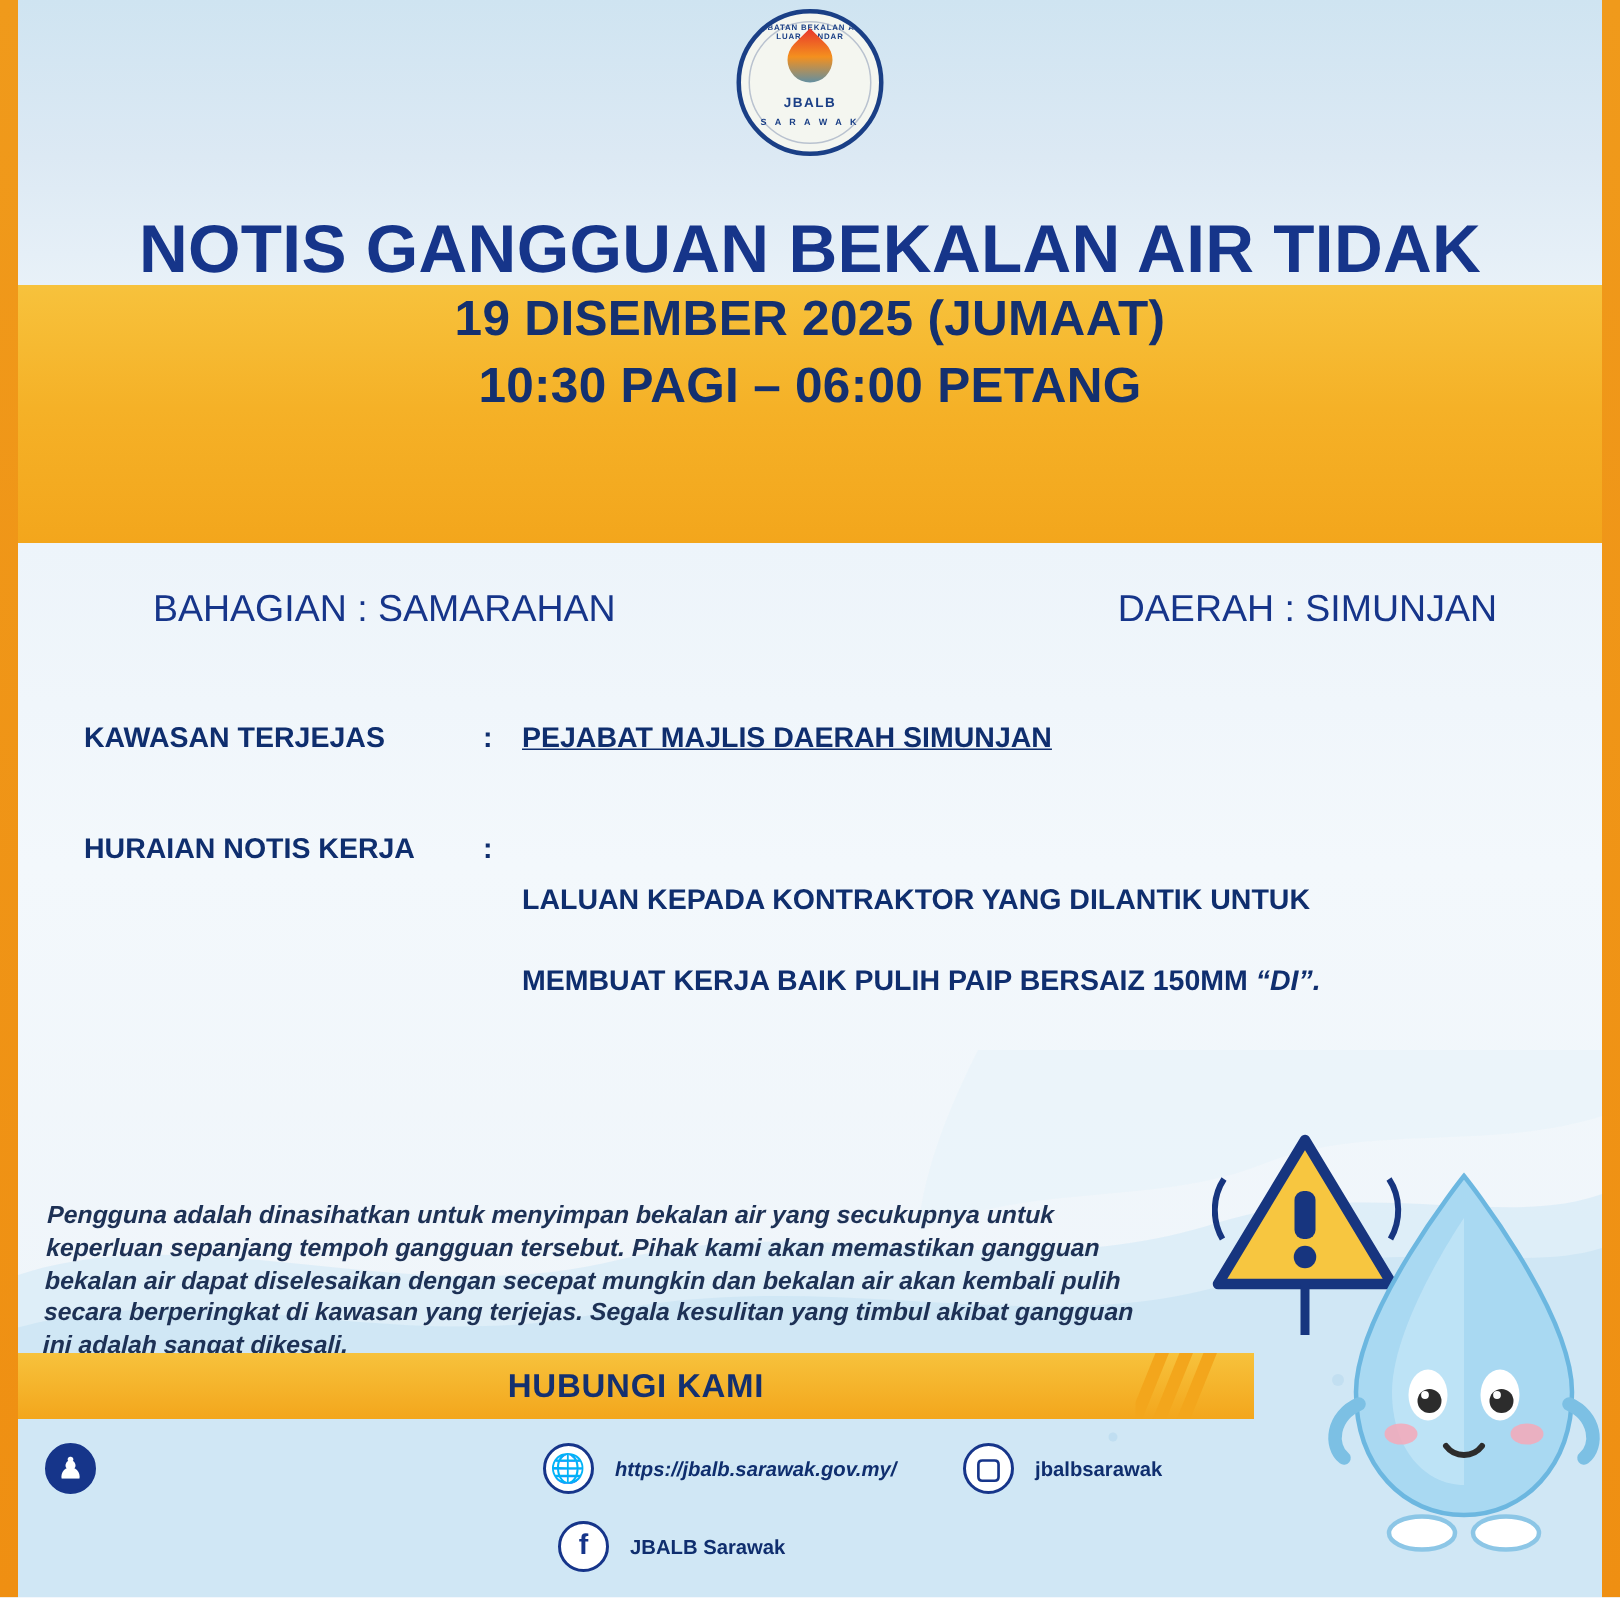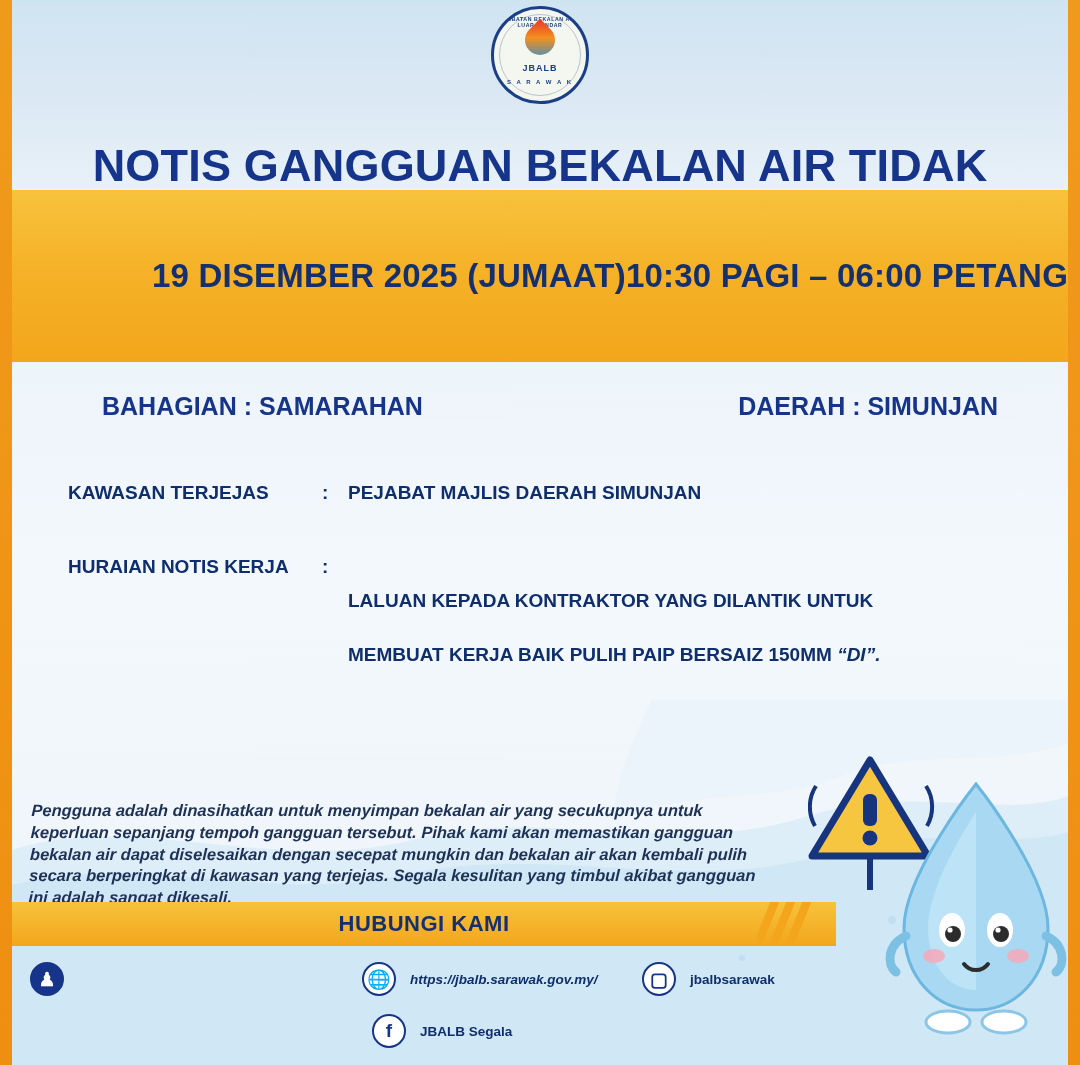--- a/index.html
+++ b/index.html
@@ -112,23 +112,23 @@
   }
 
   
   .date-band {
     position: absolute;
     left: 12px; top: 190px;
     width: 1056px;
     height: 172px;
     background: linear-gradient(180deg, #f7c23c 0%, #f5b127 48%, #f3a61c 100%);
     display: flex;
-    flex-direction: row;
+    flex-direction: column;
     align-items: center;
-    justify-content: flex-end;
+    justify-content: flex-start;
   }
   .date-line {
     font-size: 33px;
     font-weight: bold;
     color: #14306f;
     line-height: 1.35;
     letter-spacing: 0.2px;
   }
 
   
@@ -140,32 +140,32 @@
     background: linear-gradient(180deg, #edf4fa 0%, #f3f8fc 40%, #eff5fa 100%);
   }
   .region-row {
     position: absolute;
     top: 30px;
     left: 0; right: 0;
     display: flex;
     justify-content: space-between;
     padding: 0 70px 0 90px;
     font-size: 25px;
-    font-weight: bold;
+    font-weight: normal;
     color: #16358a;
   }
   .field {
     position: absolute;
     font-size: 19px;
     font-weight: bold;
     color: #0f2e6e;
   }
-  .field-label { left: 56px; }
+  .field-label { left: 44px; }
   .field-colon { left: 310px; }
-  .field-value { left: 336px; }
+  .field-value { left: 336px; text-decoration: underline; }
   .row1 { top: 120px; }
   .row2 { top: 194px; }
   .desc-line {
     position: absolute;
     left: 336px;
     font-size: 19px;
     font-weight: bold;
     color: #0f2e6e;
     white-space: nowrap;
   }
@@ -394,19 +394,19 @@
     </svg>
   </div>
 
   <div class="contacts">
     <div class="c-icon c1-icon">♟</div>
 
     <div class="c-icon hollow c2-icon">🌐</div>
     <div class="c-text c2-text">https://jbalb.sarawak.gov.my/</div>
 
     <div class="c-icon hollow c3-icon">f</div>
-    <div class="c-text c3-text">JBALB Segala</div>
+    <div class="c-text c3-text">JBALB Sarawak</div>
 
     <div class="c-icon hollow c4-icon">▢</div>
     <div class="c-text c4-text">jbalbsarawak</div>
   </div>
 
 </div>
 
 </body></html>

